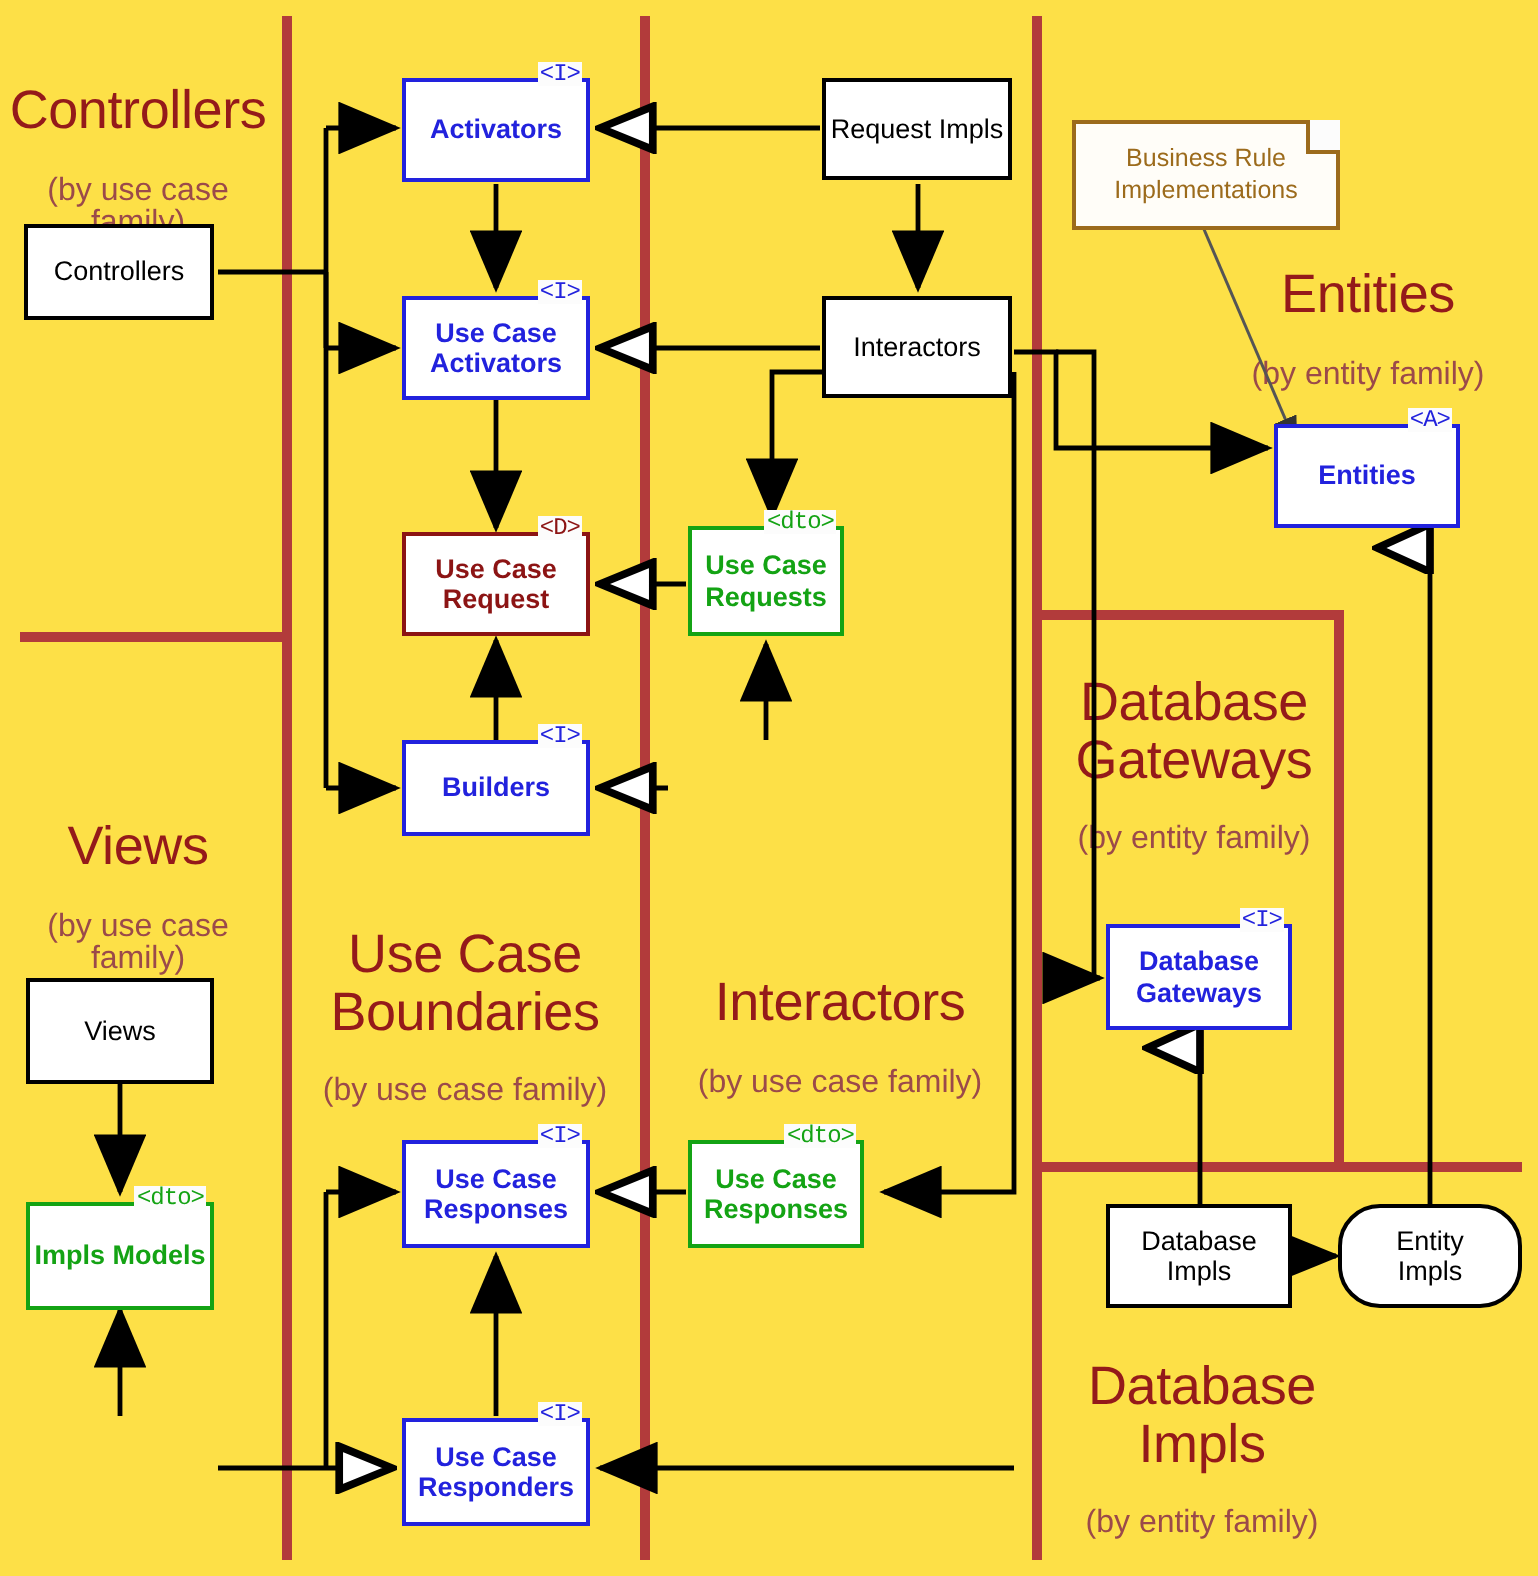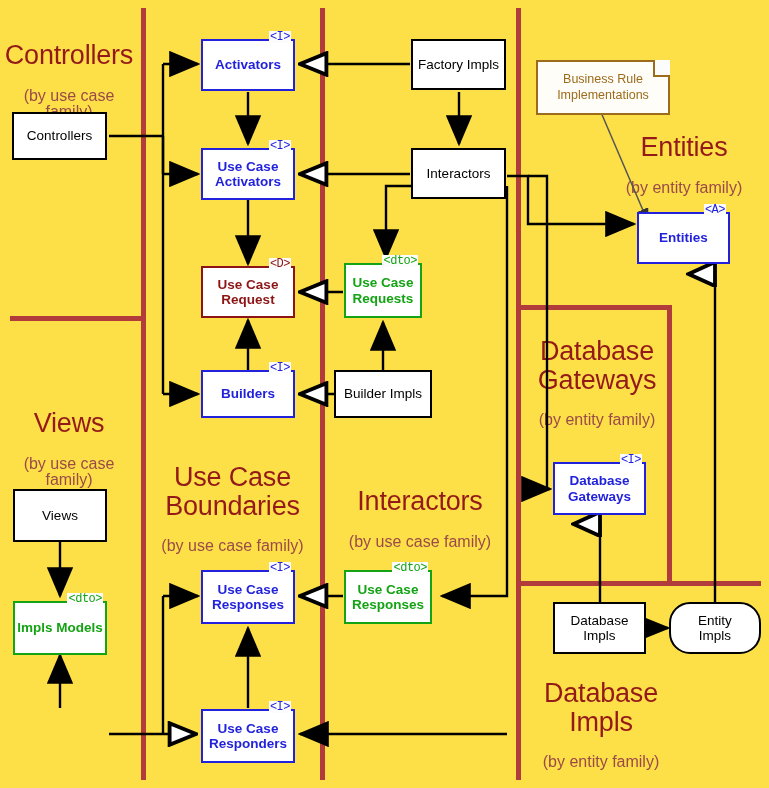--- a/index.html
+++ b/index.html
@@ -278,31 +278,28 @@
   <div class="box blue" style="left:201px; top:709px; width:94px; height:54px;">
     <span class="stereo blue">&lt;I&gt;</span>
     <span class="lbl">Use Case<br>Responders</span>
   </div>
 
   <div class="box green" style="left:344px; top:263px; width:78px; height:55px;">
     <span class="stereo green">&lt;dto&gt;</span>
     <span class="lbl">Use Case<br>Requests</span>
   </div>
 
-  <div class="box plain" style="left:334px; top:370px; width:98px; height:48px;">
-    <span class="lbl">Builder Impls</span>
-  </div>
 
   <div class="box green" style="left:344px; top:570px; width:88px; height:54px;">
     <span class="stereo green">&lt;dto&gt;</span>
     <span class="lbl">Use Case<br>Responses</span>
   </div>
 
   <div class="box plain" style="left:411px; top:39px; width:95px; height:51px;">
-    <span class="lbl">Factory Impls</span>
+    <span class="lbl">Request Impls</span>
   </div>
 
   <div class="box plain" style="left:411px; top:148px; width:95px; height:51px;">
     <span class="lbl">Interactors</span>
   </div>
 
   <div class="note" style="left:536px; top:60px; width:134px; height:55px;">
     <span class="fold"></span>
     <span class="lbl">Business Rule<br>Implementations</span>
   </div>

